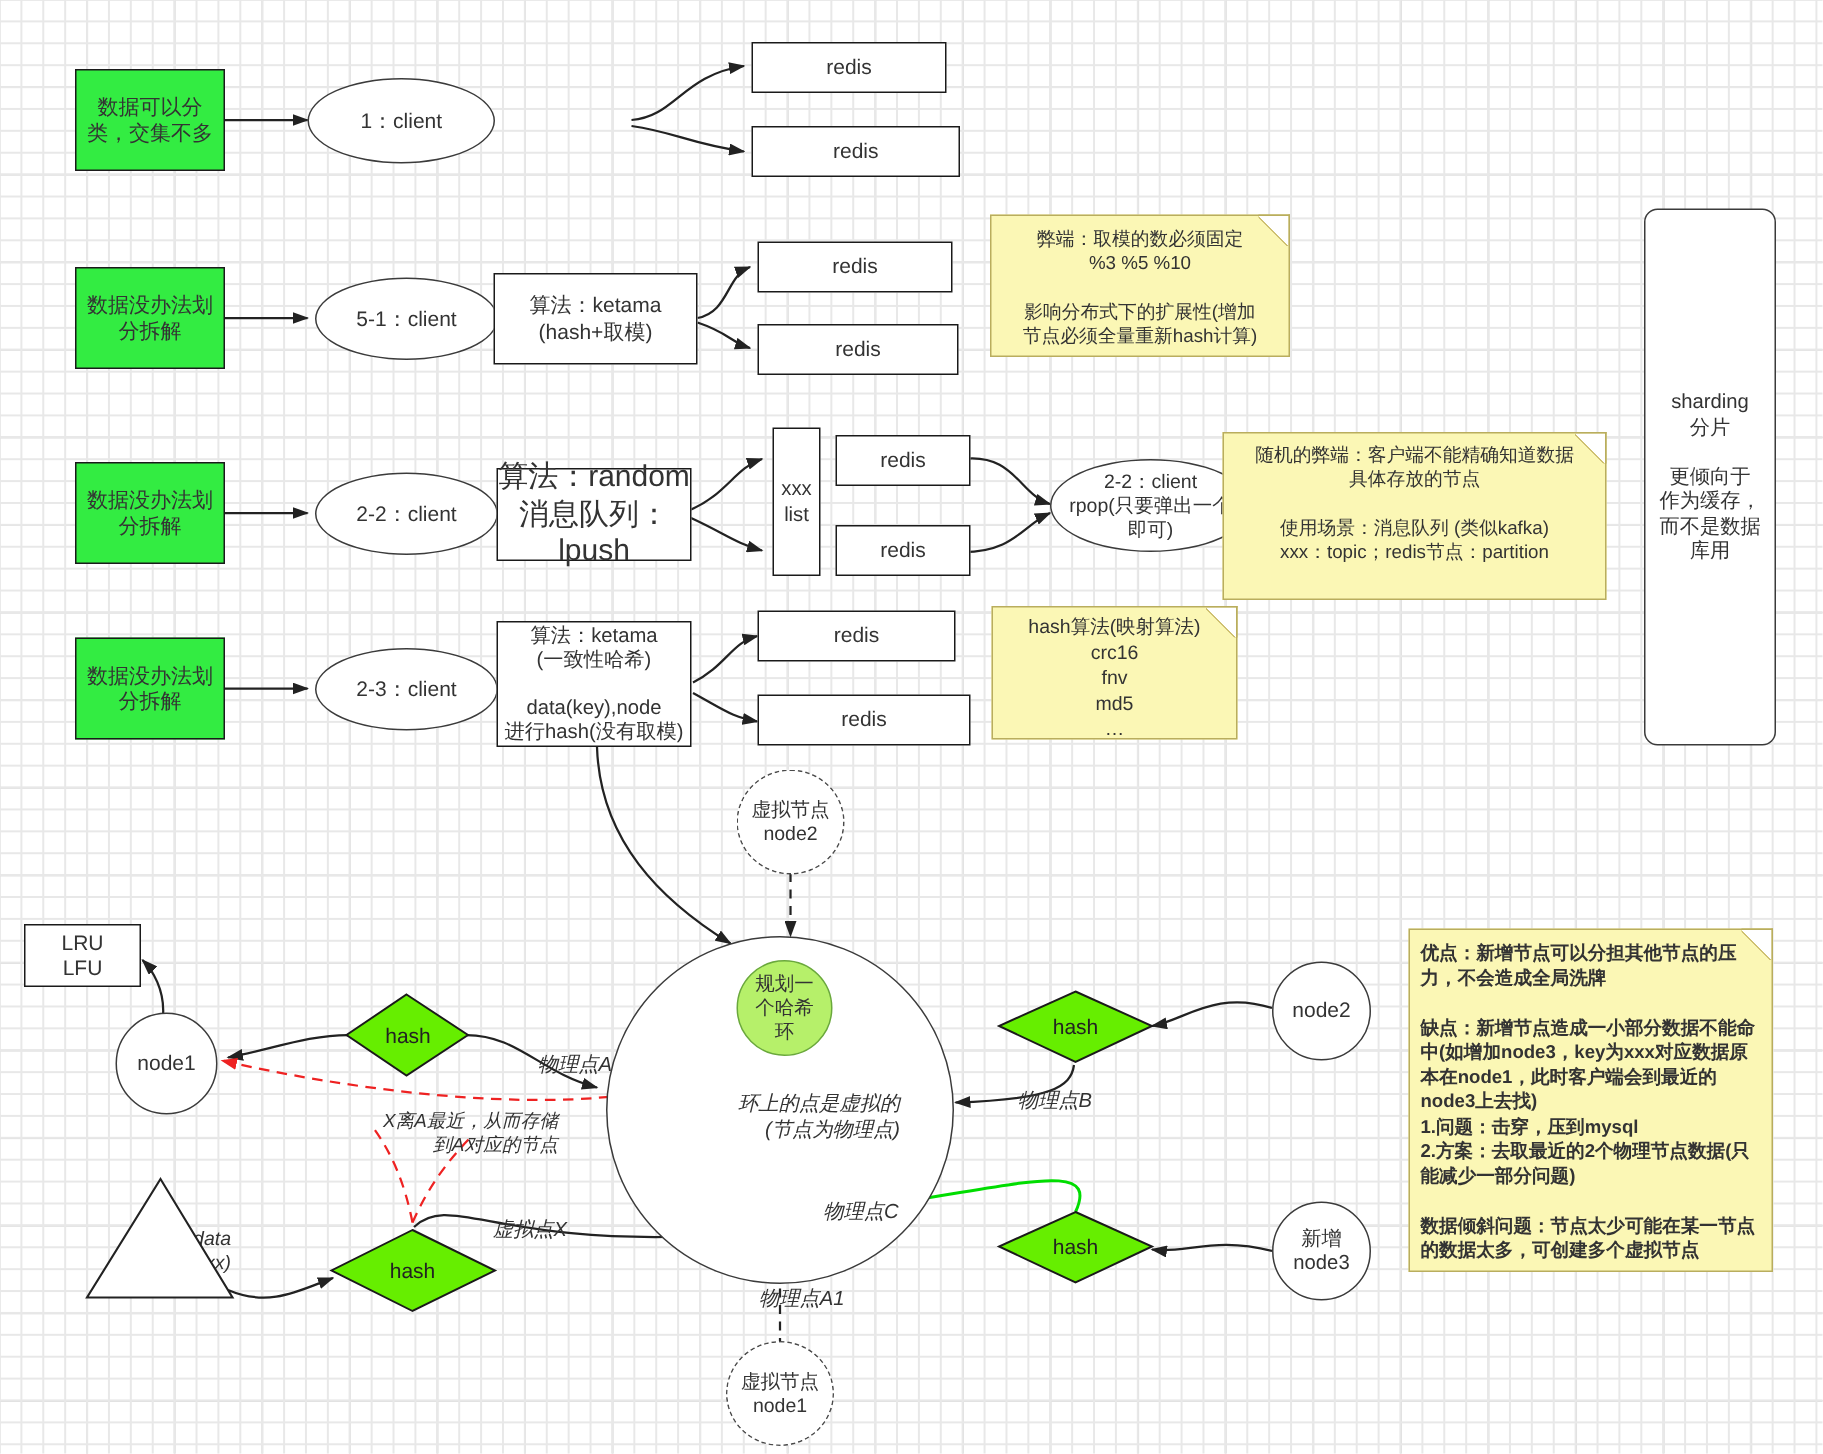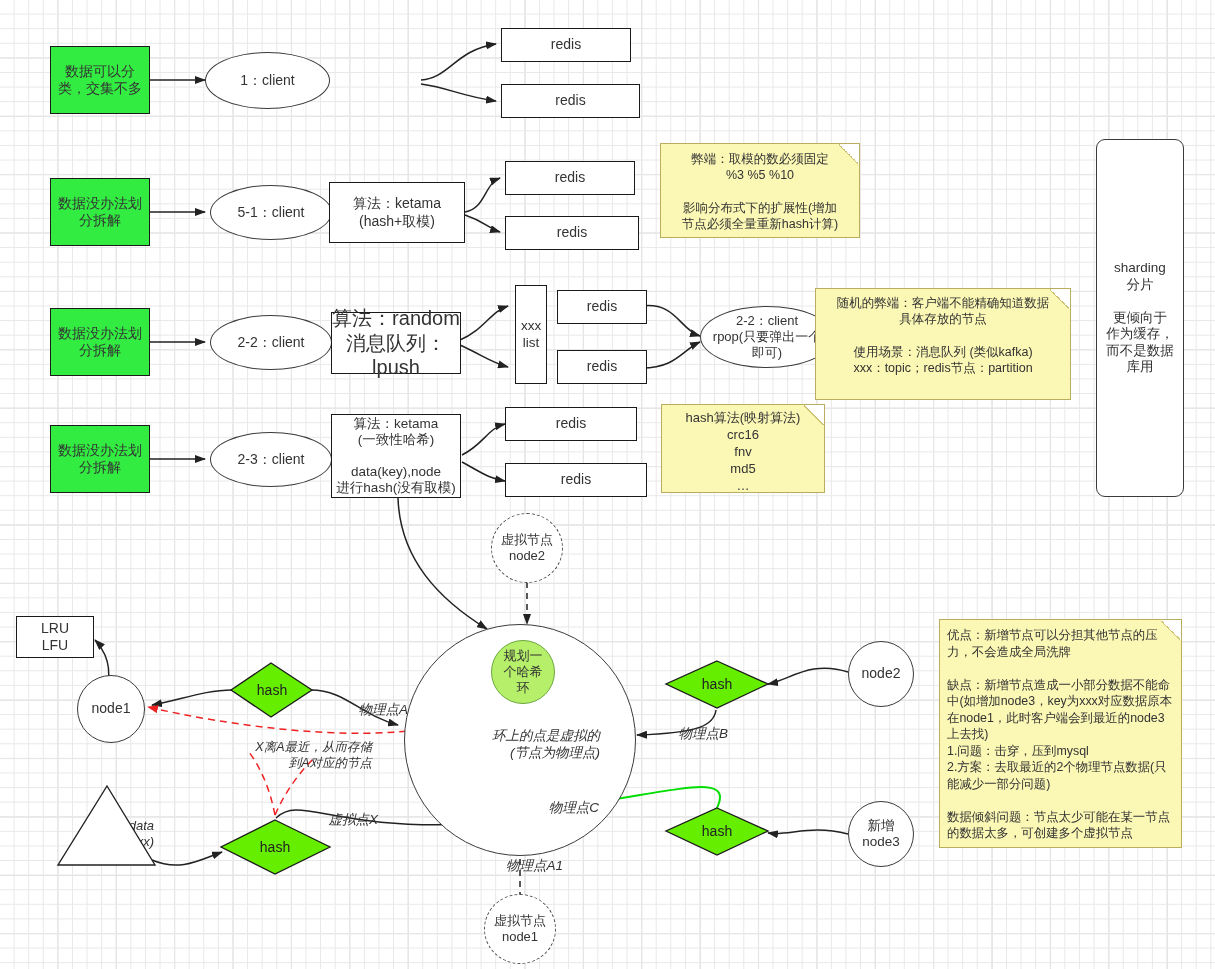--- a/index.html
+++ b/index.html
@@ -224,21 +224,21 @@
 
   <div class="lbl" style="left:332px;top:702px;width:76px;font-size:13.5px;">物理点A</div>
   <div class="lbl" style="left:652px;top:726px;width:76px;font-size:13.5px;">物理点B</div>
   <div class="lbl" style="left:523px;top:800px;width:76px;font-size:13.5px;">物理点C</div>
   <div class="lbl" style="left:483px;top:858px;width:80px;font-size:13.5px;">物理点A1</div>
   <div class="lbl" style="left:298px;top:812px;width:80px;font-size:13.5px;">虚拟点X</div>
   <div class="lbl" style="left:202px;top:740px;width:170px;font-size:12.5px;">X离A最近，从而存储
 到A对应的节点</div>
 
   <div class="note noteL" style="left:939px;top:619px;width:243px;height:229px;font-size:12.4px;
-              padding:7px 7px 0 7px;line-height:1.33;">优点：新增节点可以分担其他节点的压力，不会造成全局洗牌
+              padding:7px 7px 0 7px;line-height:1.33;font-weight:bold;">优点：新增节点可以分担其他节点的压力，不会造成全局洗牌
 
 缺点：新增节点造成一小部分数据不能命中(如增加node3，key为xxx对应数据原本在node1，此时客户端会到最近的node3上去找)
 1.问题：击穿，压到mysql
 2.方案：去取最近的2个物理节点数据(只能减少一部分问题)
 
 数据倾斜问题：节点太少可能在某一节点的数据太多，可创建多个虚拟节点<span class="fold"></span></div>
 
 </div>
 
 </body></html>

